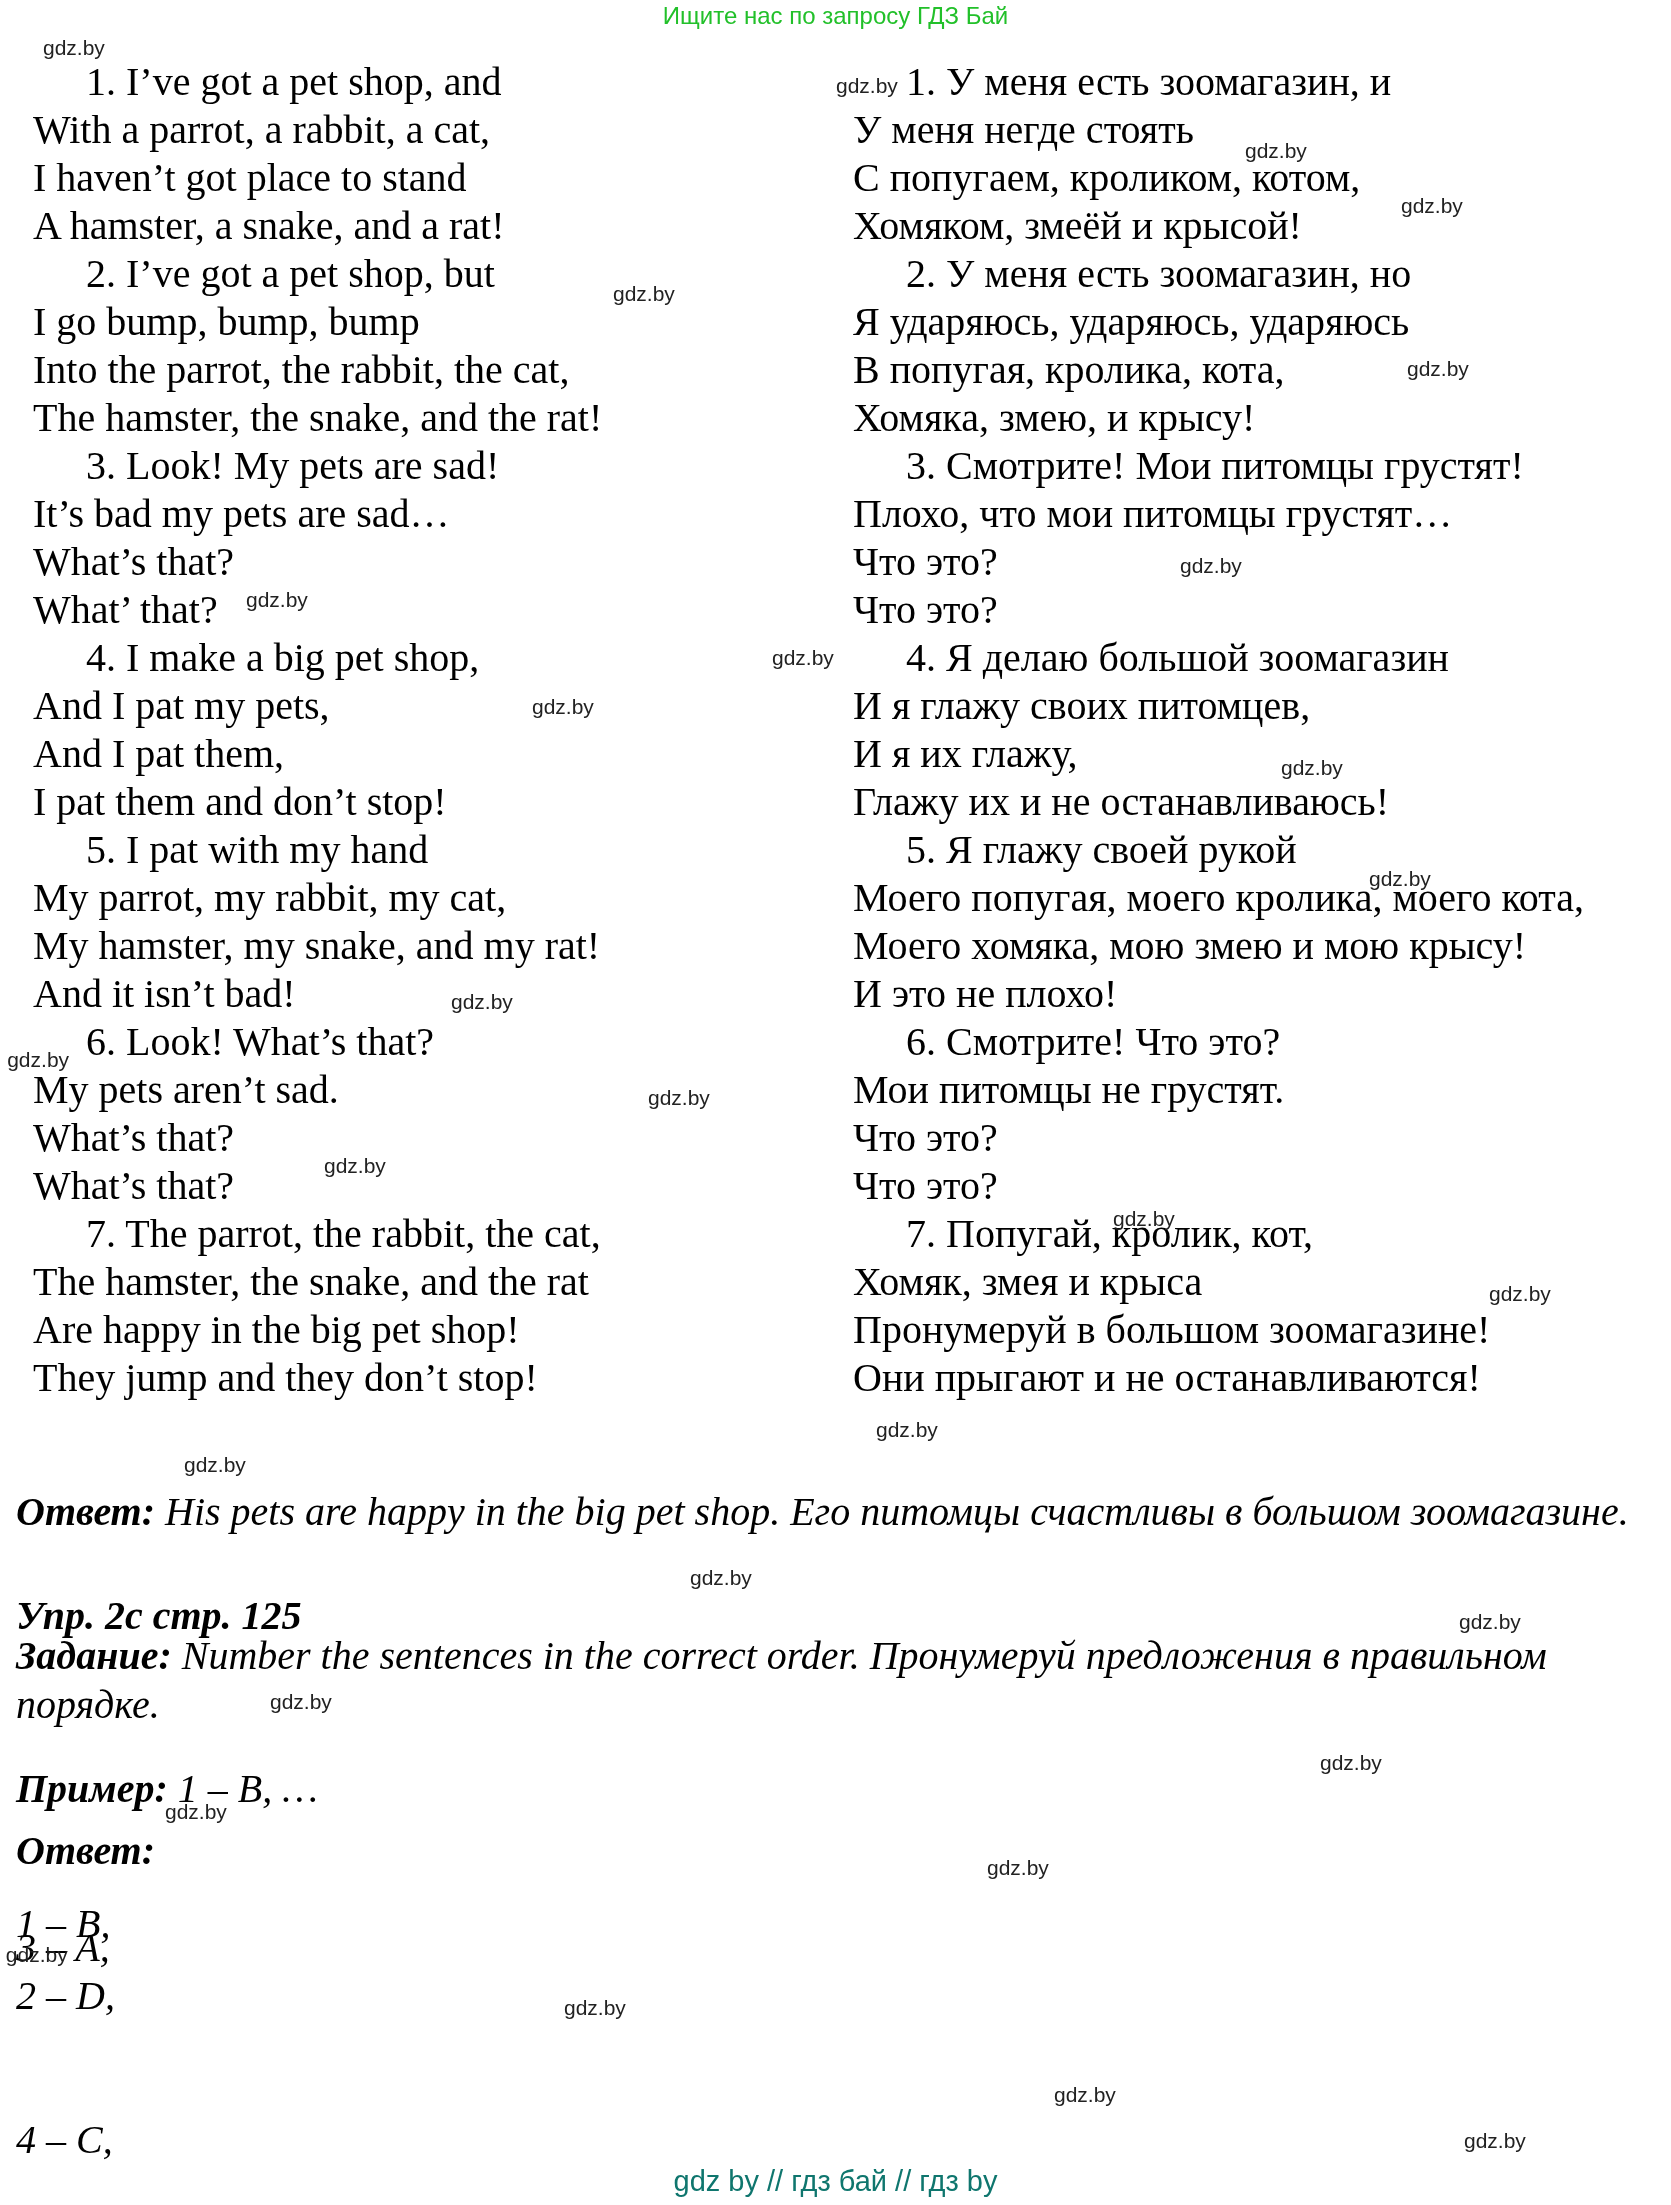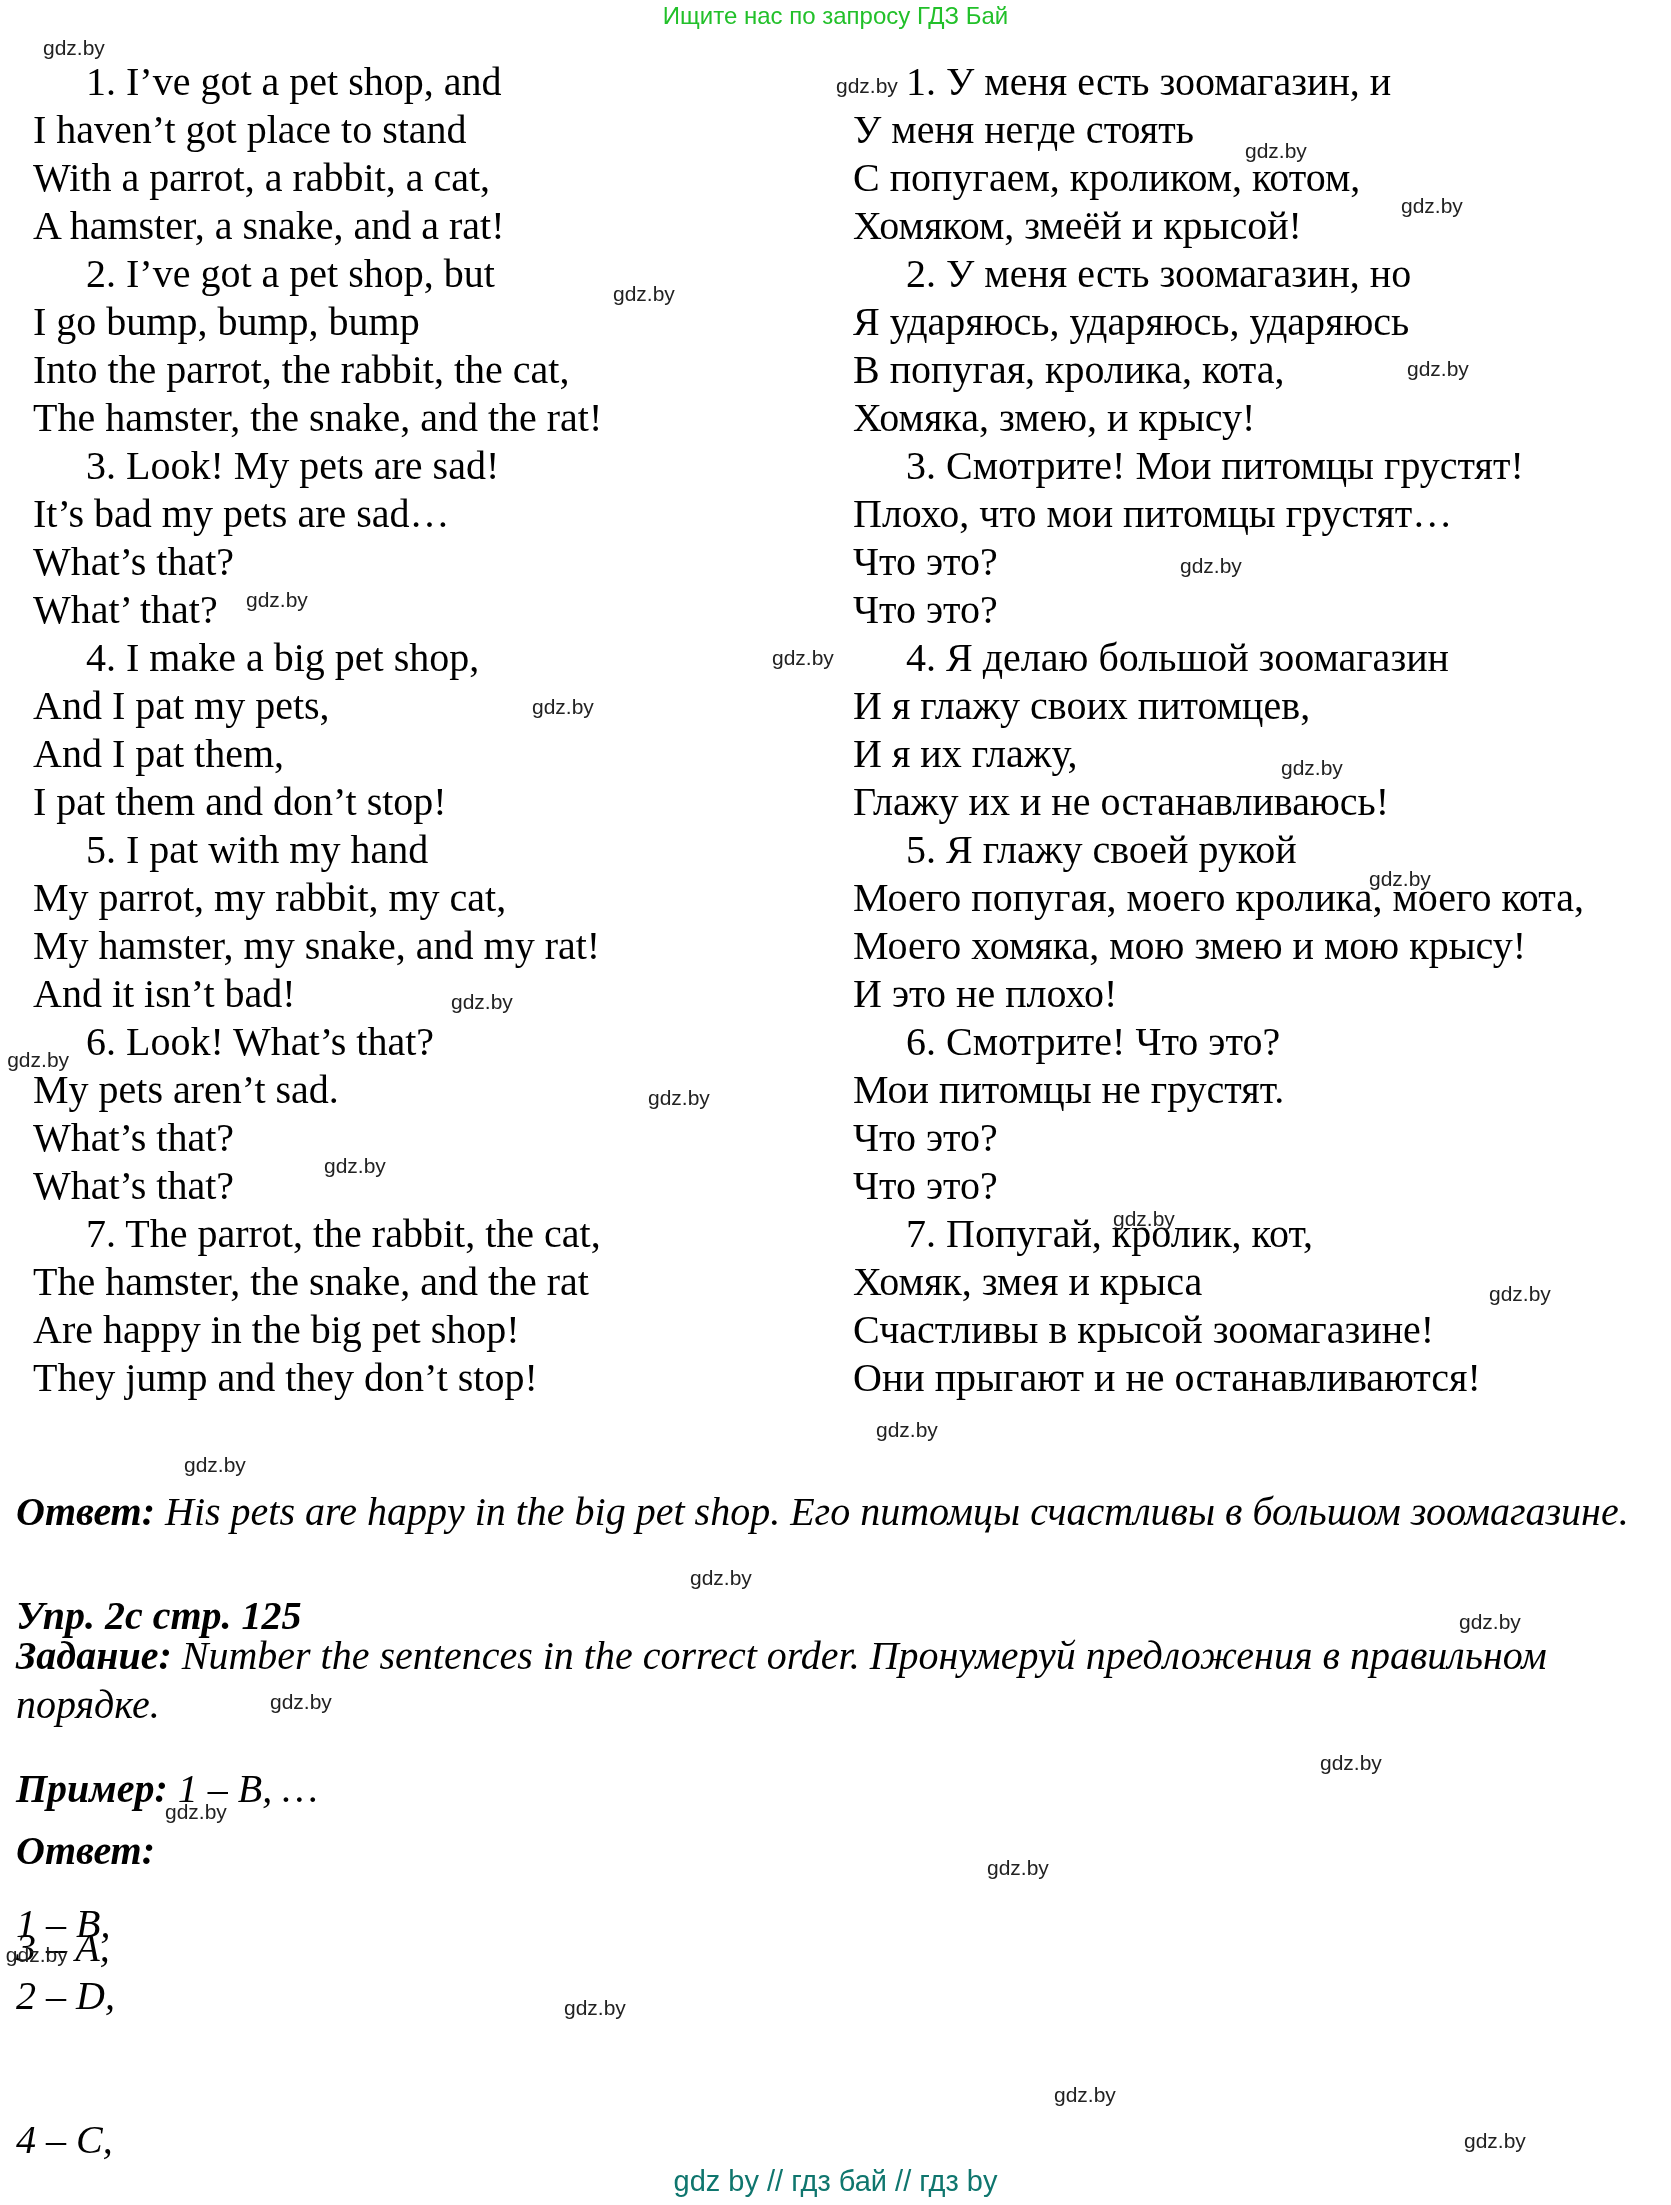--- a/index.html
+++ b/index.html
@@ -15,22 +15,22 @@
   .block b{font-weight:bold;}
   .footer{position:absolute;top:2165px;left:0;width:1671px;text-align:center;font-family:Liberation Sans, sans-serif;font-size:29px;color:#0f766e;}
 </style>
 </head>
 <body>
 
 <div class="header">Ищите нас по запросу ГДЗ Бай</div>
 
 <div class="col left" id="colL">
     <div class="line num">1.  I’ve got a pet shop, and</div>
+    <div class="line">With a parrot, a rabbit, a cat,</div>
     <div class="line">I haven’t got place to stand</div>
-    <div class="line">With a parrot, a rabbit, a cat,</div>
     <div class="line">A hamster, a snake, and a rat!</div>
     <div class="line num">2.  I’ve got a pet shop, but</div>
     <div class="line">I go bump, bump, bump</div>
     <div class="line">Into the parrot, the rabbit, the cat,</div>
     <div class="line">The hamster, the snake, and the rat!</div>
     <div class="line num">3.  Look! My pets are sad!</div>
     <div class="line">It’s bad my pets are sad…</div>
     <div class="line">What’s that?</div>
     <div class="line">What’ that?</div>
     <div class="line num">4.  I make a big pet shop,</div>
@@ -70,21 +70,21 @@
     <div class="line num">5.  Я глажу своей рукой</div>
     <div class="line">Моего попугая, моего кролика, моего кота,</div>
     <div class="line">Моего хомяка, мою змею и мою крысу!</div>
     <div class="line">И это не плохо!</div>
     <div class="line num">6.  Смотрите! Что это?</div>
     <div class="line">Мои питомцы не грустят.</div>
     <div class="line">Что это?</div>
     <div class="line">Что это?</div>
     <div class="line num">7.  Попугай, кролик, кот,</div>
     <div class="line">Хомяк, змея и крыса</div>
-    <div class="line">Счастливы в крысой зоомагазине!</div>
+    <div class="line">Пронумеруй в большом зоомагазине!</div>
     <div class="line">Они прыгают и не останавливаются!</div>
   </div>
 
 <div class="block" style="top:1488px;"><b>Ответ:</b><span> His pets are happy in the big pet shop. Его питомцы счастливы в большом зоомагазине.</span></div>
 
 <div class="block" style="top:1592px;font-weight:bold;">Упр. 2с стр. 125</div>
 
 <div class="block" style="top:1632px;"><b>Задание:</b><span> Number the sentences in the correct order. Пронумеруй предложения в правильном</span></div>
 <div class="block" style="top:1681px;">порядке.</div>
 

